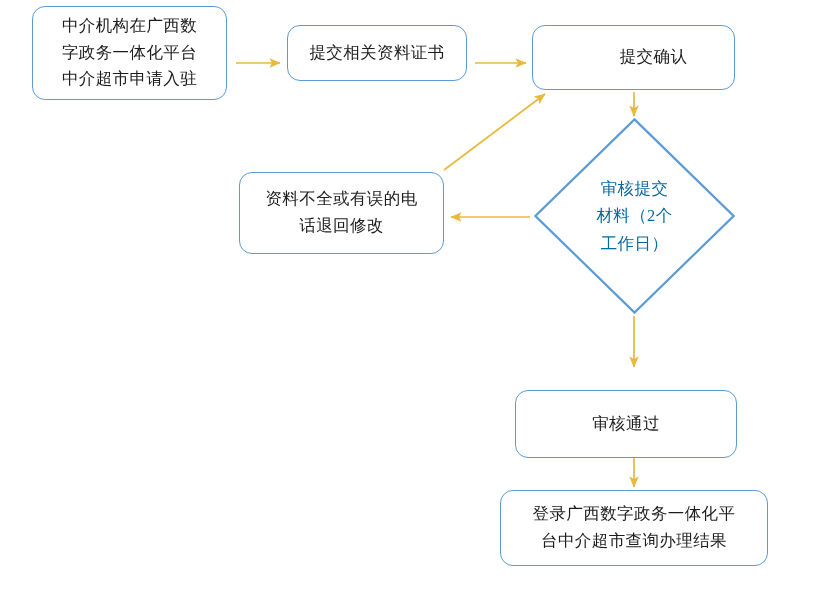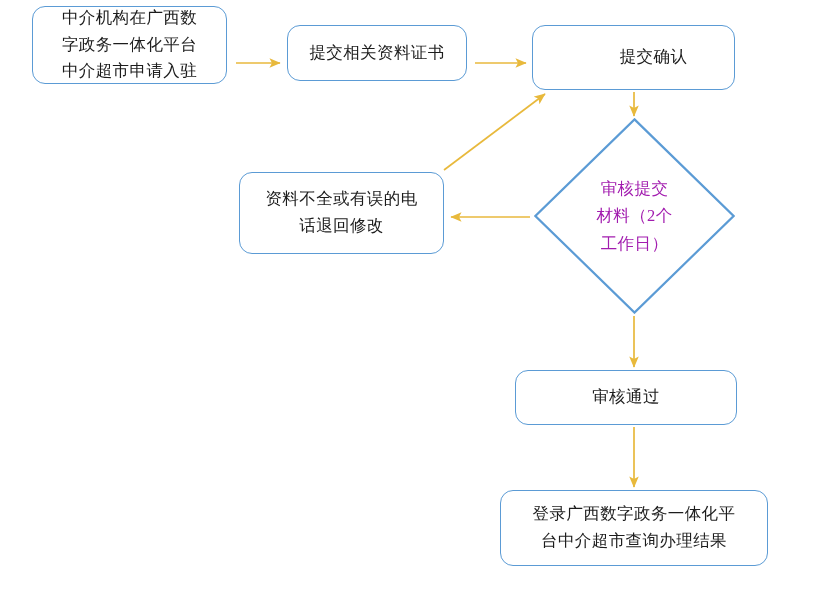--- a/index.html
+++ b/index.html
@@ -60,30 +60,30 @@
     width: 100%;
     height: 100%;
   }
   .diamond-label {
     position: relative;
     z-index: 2;
     font-size: 16.5px;
     line-height: 1.66;
     letter-spacing: 0.4px;
     white-space: pre-line;
-    color: #a21caf;
+    color: #0369a1;
   }
 
   
-  #node-apply      { left: 32px;  top: 6px;   width: 195px; height: 78px; }
+  #node-apply      { left: 32px;  top: 6px;   width: 195px; height: 94px; }
   #node-submit-doc { left: 287px; top: 25px;  width: 180px; height: 56px;  }
   #node-confirm    { left: 532px; top: 25px;  width: 203px; height: 65px; padding-left: 40px;  }
   #node-review     { left: 534px; top: 118px; width: 201px; height: 196px; }
   #node-return     { left: 239px; top: 172px; width: 205px; height: 82px;  }
-  #node-passed     { left: 515px; top: 370px; width: 222px; height: 55px;  }
+  #node-passed     { left: 515px; top: 390px; width: 222px; height: 68px;  }
   #node-result     { left: 500px; top: 490px; width: 268px; height: 76px;  }
 </style>
 </head>
 <body>
 
 <div id="canvas">
 
   <svg id="edges" viewBox="0 0 825 597" xmlns="http://www.w3.org/2000/svg">
     <defs>
       <marker id="arrowhead" markerWidth="7" markerHeight="7" refX="6.2" refY="3.2" orient="auto" markerUnits="strokeWidth">

